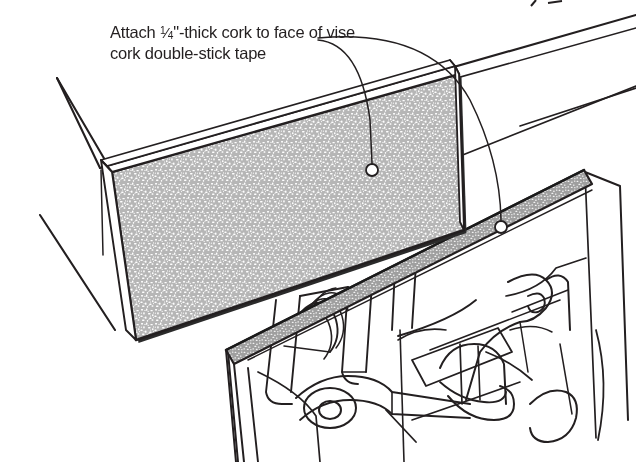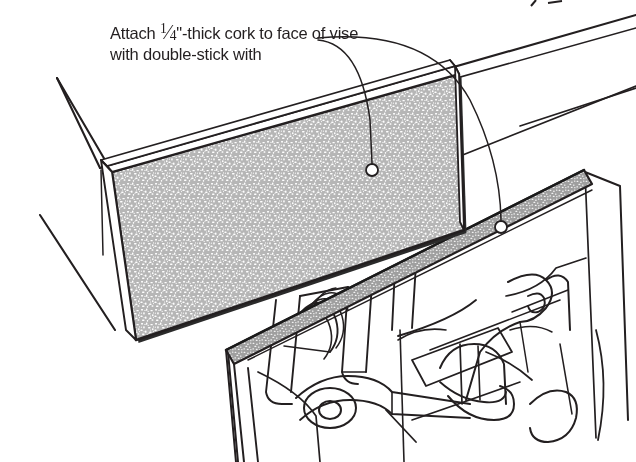--- a/index.html
+++ b/index.html
@@ -3,21 +3,21 @@
 <meta charset="utf-8">
 <style>
   html,body{margin:0;padding:0;background:#ffffff;}
   body{width:636px;height:462px;overflow:hidden;
        font-family:"Liberation Sans",sans-serif;color:#231f20;}
   #stage{position:relative;width:636px;height:462px;background:#fff;}
   #art{position:absolute;left:0;top:0;width:636px;height:462px;}
   .caption{position:absolute;left:110px;top:1px;width:360px;
            font-size:16.5px;line-height:21px;letter-spacing:-0.2px;
            color:#231f20;white-space:pre-line;}
-  .caption .frac{font-size:20px;font-family:Liberation Serif, serif;}
+  .caption .frac{font-size:15px;}
   sup.num{font-size:0.68em;vertical-align:0.42em;line-height:0;}
   sub.den{font-size:0.68em;vertical-align:-0.06em;line-height:0;}
 </style>
 </head>
 <body>
 
 <div id="stage">
 
   <svg id="art" viewBox="0 0 636 462">
     <defs>
@@ -192,16 +192,16 @@
     </g>
 
     <g stroke="#231f20" stroke-width="2" fill="none">
       <path d="M 531 6 L 536 0"></path>
       <path d="M 548 3 L 562 1"></path>
     </g>
   </svg>
 
   <div class="caption">
     <span>Attach </span><span class="frac"><sup class="num">1</sup>⁄<sub class="den">4</sub></span><span>"-thick cork to face of vise</span>
-    <span>with double-stick with</span>
+    <span>cork double-stick tape</span>
   </div>
 
 </div>
 
 </body></html>

